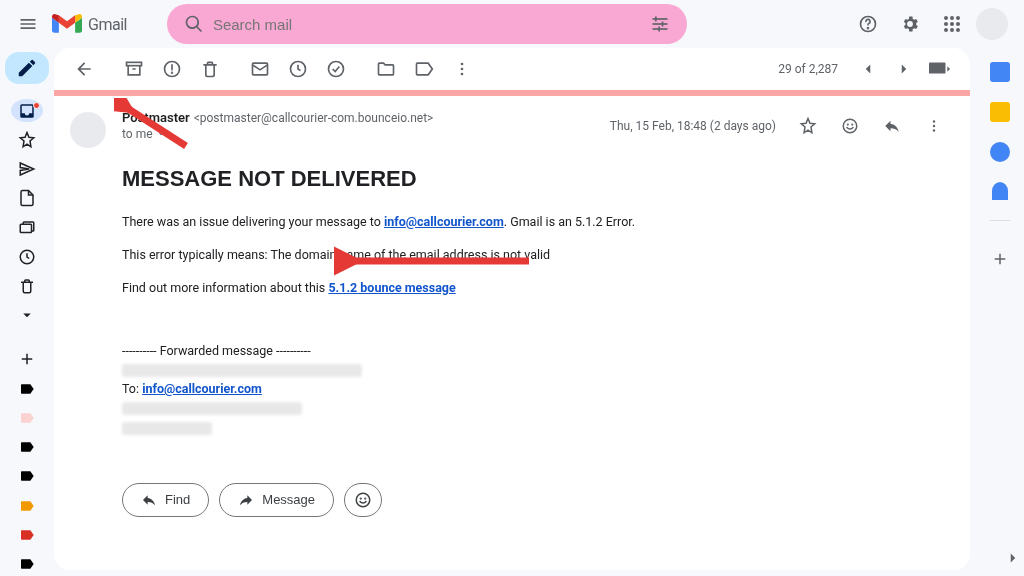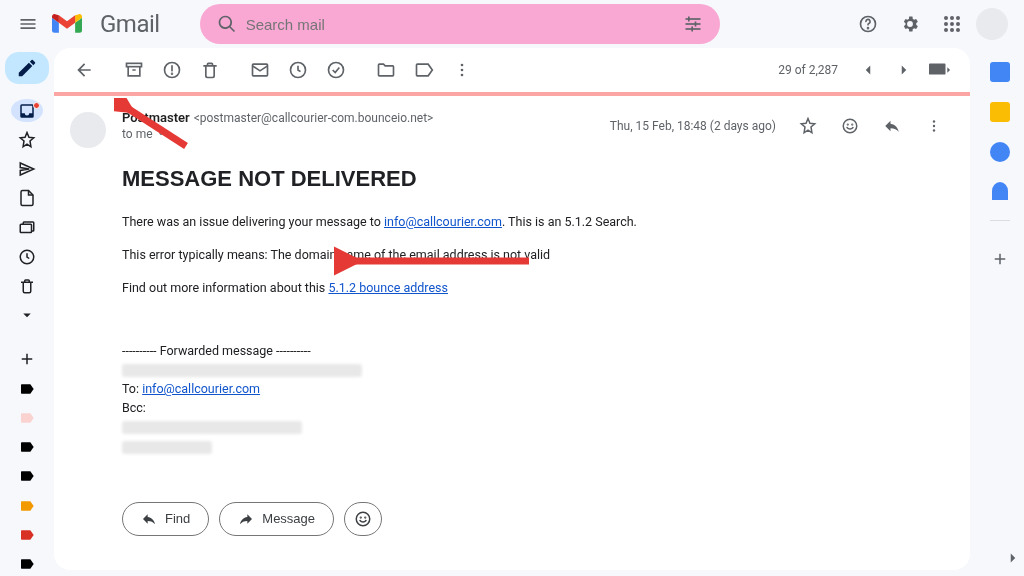--- a/index.html
+++ b/index.html
@@ -3,21 +3,21 @@
 <meta charset="utf-8">
 <style>
   * { box-sizing: border-box; margin: 0; padding: 0; }
   body { font-family: 'Google Sans', Roboto, Arial, sans-serif; background: #f6f8fc; color: #202124; font-size: 14px; width: 1024px; height: 576px; overflow: hidden; }
 
   
   .header { height: 48px; display: flex; align-items: center; padding: 4px 8px; }
   .menu-btn { width: 40px; height: 40px; border-radius: 50%; display:flex; align-items:center; justify-content:center; cursor:pointer; }
   .gm-logo { display:flex; align-items:center; margin-left:4px; margin-right:40px; }
   .gm-logo svg { height: 28px; }
-  .gm-text { font-size: 24px; color:#5f6368; letter-spacing: -0.5px; margin-left:18px; }
+  .gm-text { font-size: 16px; color:#5f6368; letter-spacing: -0.5px; margin-left:6px; }
   .search-wrap { flex: 0 0 520px; height: 40px; background:#f9a8d4; border-radius: 24px; display:flex; align-items:center; padding:0 8px; }
   .search-wrap .ic { width:38px; display:flex; justify-content:center; color:#5f6368; }
   .search-wrap input { flex:1; border:none; background:transparent; font-size:15px; outline:none; color:#5f6368; }
   .search-wrap .tune { margin-left:auto; }
   .header-spacer { flex:1; }
   .hdr-right { display:flex; align-items:center; gap:6px; margin-right:8px; }
   .hdr-right .ic { width:36px; height:36px; display:flex; align-items:center; justify-content:center; color:#5f6368; border-radius:50%; cursor:pointer; }
   .avatar { width:32px; height:32px; border-radius:50%; background:#e8eaed; }
 
   
@@ -30,41 +30,41 @@
   .nav-ic.active { background:#d3e3fd; }
   .nav-ic .dot { position:absolute; top:3px; right:3px; width:7px; height:7px; background:#ea4335; border-radius:50%; border:1px solid #f6f8fc; }
 
   
   .right-rail { width:48px; display:flex; flex-direction:column; align-items:center; padding-top:14px; gap:20px; }
   .right-rail .app { width:20px; height:20px; border-radius:3px; }
 
   
   .main { flex:1; background:#fff; border-radius:16px; margin:0 6px 6px 0; display:flex; flex-direction:column; overflow:hidden; position:relative; }
 
-  .toolbar { height:48px; display:flex; align-items:center; padding:0 12px; border-bottom:4px solid #fca5a5; }
+  .toolbar { height:48px; display:flex; align-items:center; padding:0 12px; border-bottom:6px solid #fca5a5; }
   .toolbar .grp { display:flex; align-items:center; gap:2px; }
   .toolbar .ic { width:36px; height:36px; display:flex; align-items:center; justify-content:center; color:#5f6368; border-radius:50%; cursor:pointer; }
   .toolbar .sep { width:14px; }
   .toolbar .spacer { flex:1; }
   .toolbar .pager { font-size:12px; color:#5f6368; margin-right:12px; }
 
   .msg-hdr { display:flex; align-items:flex-start; padding:14px 20px 0 16px; }
   .avatar2 { width:36px; height:36px; background:#e8eaed; border-radius:50%; flex-shrink:0; margin-right:16px; margin-top:2px; }
   .sender-line { display:flex; align-items:baseline; font-size:13px; }
   .sender-name { font-weight:600; color:#1f1f1f; }
   .sender-email { color:#5f6368; font-size:12px; margin-left:4px; }
   .to-line { font-size:12px; color:#5f6368; margin-top:2px; display:flex; align-items:center; gap:3px; }
   .msg-meta { margin-left:auto; display:flex; align-items:center; gap:10px; }
   .msg-date { font-size:12px; color:#5f6368; margin-right:6px; white-space:nowrap; }
   .msg-meta .ic { width:32px; height:32px; display:flex; align-items:center; justify-content:center; color:#5f6368; cursor:pointer; border-radius:50%; }
 
   .msg-body { padding: 18px 30px 20px 68px; font-size:13px; color:#202124; position:relative; }
   .msg-body h1 { font-family: Liberation Sans, sans-serif; font-size:22px; font-weight:bold; margin-bottom:22px; }
   .msg-body p { margin-bottom:18px; font-size:12.5px; }
-  .msg-body a { color:#1155cc; text-decoration:underline; }
+  .msg-body a { color:#1155cc; text-decoration:underline;font-weight:bold; }
   .msg-body .blur { display:inline-block; background:#e8e8e8; height:13px; border-radius:3px; vertical-align:middle; filter:blur(1.5px); }
 
   .actions { display:flex; gap:10px; margin-top:24px; padding-left:68px; }
   .pill { border:1px solid #747775; border-radius:18px; padding:7px 18px; display:flex; align-items:center; gap:8px; font-size:13px; color:#3c4043; cursor:pointer; background:#fff; }
   .pill.round { padding:7px 9px; }
 
   
   .arrow { position:absolute; pointer-events:none; }
 
   .chev-right-bottom { position:absolute; bottom:6px; right:2px; color:#5f6368; }
@@ -372,32 +372,31 @@
               <circle cx="12" cy="12" r="1.6"></circle>
               <circle cx="12" cy="18" r="1.6"></circle>
             </svg>
           </div>
       </div>
     </div>
 
     <div class="msg-body">
       <h1>MESSAGE NOT DELIVERED</h1>
       <p>
-        <span>There was an issue delivering your message to </span><a href="#">info@callcourier.com</a><span>. This is an 5.1.2 Search.</span>
+        <span>There was an issue delivering your message to </span><a href="#">info@callcourier.com</a><span>. Gmail is an 5.1.2 Error.</span>
       </p>
       <p>This error typically means: The domain name of the email address is not valid</p>
       <p>
-        <span>Find out more information about this </span><a href="#">5.1.2 bounce address</a>
+        <span>Find out more information about this </span><a href="#">5.1.2 bounce message</a>
       </p>
 
       <div style="height:30px"></div>
       <p style="margin-bottom:4px">---------- Forwarded message ----------</p>
       <p style="margin-bottom:4px"><span class="blur" style="width:240px"></span></p>
       <p style="margin-bottom:4px"><span>To: </span><a href="#">info@callcourier.com</a></p>
-      <p style="margin-bottom:4px">Bcc:</p>
       <p style="margin-bottom:4px"><span class="blur" style="width:180px"></span></p>
       <p style="margin-bottom:4px"><span class="blur" style="width:90px"></span></p>
 
       <svg class="arrow" style="left:60px; top:-50px;" width="80" height="55" viewBox="0 0 80 55">
         <defs>
             <marker id="ah1" markerWidth="10" markerHeight="10" refX="2" refY="5" orient="auto">
               <path d="M10 0L0 5l10 5z" fill="#e53935"></path>
             </marker>
           </defs>
         <line x1="72" y1="48" x2="10" y2="8" stroke="#e53935" stroke-width="7" marker-end="url(#ah1)"></line>

